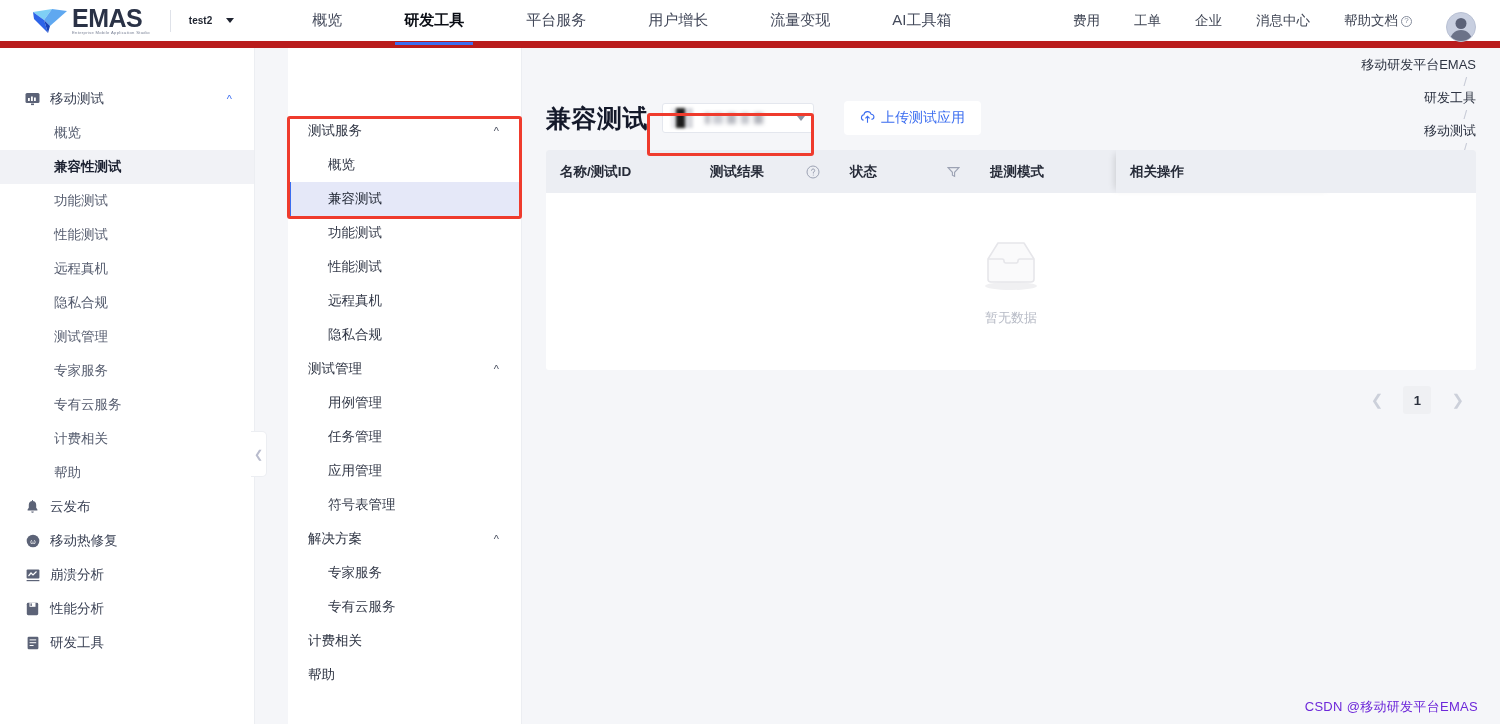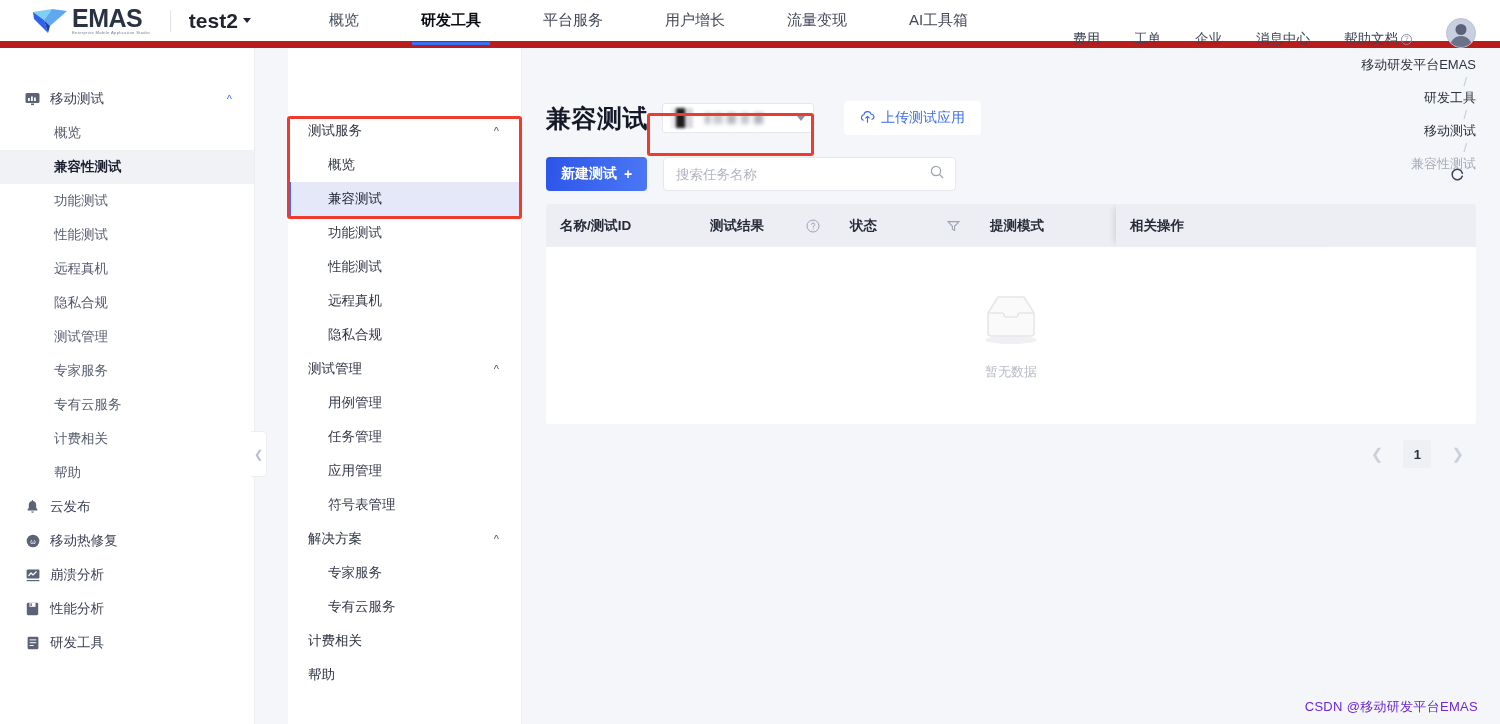--- a/index.html
+++ b/index.html
@@ -28,43 +28,43 @@
     color: #2a3246; line-height: 24px;
   }
   .logo-tag {
     font-size: 4.2px; color: #7a8296; letter-spacing: 0.3px;
     transform: scaleY(0.95); line-height: 6px;
   }
   .logo-divider {
     width: 1px; height: 22px; background: #dfe2e9; margin: 0 18px 0 20px;
   }
   .proj-select {
-    display: flex; align-items: center; gap: 5px;
-    font-size: 21px; font-weight: 700; color: #1f2430; cursor: pointer;
+    display: flex; align-items: center; gap: 14px;
+    font-size: 10px; font-weight: 700; color: #1f2430; cursor: pointer;
   }
   .caret-down {
     width: 0; height: 0;
     border-left: 4.5px solid transparent;
     border-right: 4.5px solid transparent;
     border-top: 5.5px solid #1f2430;
   }
   .mainmenu { display: flex; align-items: center; margin-left: 78px; height: 48px; }
   .mainmenu .mi {
     position: relative; height: 48px; display: flex; align-items: center;
     padding: 0 0; margin-right: 62px;
     font-size: 15px; color: #43495a; cursor: pointer; white-space: nowrap;
   }
   .mainmenu .mi.active { color: #0b0e15; font-weight: 700; }
   .mainmenu .mi.active::after {
     content: ""; position: absolute; left: -9px; right: -9px; bottom: 0;
     height: 3px; background: #3b6df0;
   }
   .rightnav {
-    position: absolute; right: 24px; top: 0; height: 48px;
-    display: flex; align-items: flex-end;
+    position: absolute; right: 24px; top: 12px; height: 48px;
+    display: flex; align-items: flex-start;
   }
   .rightnav .ri {
     font-size: 13.5px; color: #3e4453; margin-right: 34px;
     cursor: pointer; white-space: nowrap; display: flex; align-items: center; gap: 3px;
   }
   .qmark {
     width: 11px; height: 11px; border-radius: 50%;
     border: 1px solid #868d9d; font-size: 8px; color: #868d9d;
     display: inline-flex; align-items: center; justify-content: center;
     line-height: 1;
@@ -515,41 +515,20 @@
         <span>
           <svg width="15" height="14" viewBox="0 0 15 14" fill="none" stroke="#3b6df0" stroke-width="1.1">
             <path d="M3.6 10.3a2.8 2.8 0 0 1 .3-5.5 3.7 3.7 0 0 1 7.2-.6 2.6 2.6 0 0 1 .4 5.2"></path>
             <path d="M7.5 12.8V6.4M5.4 8.4l2.1-2.1 2.1 2.1"></path>
           </svg>
         </span>
         <span>上传测试应用</span>
       </div>
     </div>
 
-    <div class="toolbar">
-      <div class="newtest-btn">
-        <span>新建测试</span>
-        <span>+</span>
-      </div>
-      <div class="searchbox">
-        <input type="text" placeholder="搜索任务名称" style="">
-        <span class="search-icon">
-          <svg width="14" height="14" viewBox="0 0 14 14" fill="none" stroke="#9aa0ad" stroke-width="1.2">
-            <circle cx="6" cy="6" r="4.6"></circle>
-              <path d="M9.4 9.4L13 13"></path>
-          </svg>
-        </span>
-      </div>
-      <div class="refresh-btn">
-        <svg width="15" height="15" viewBox="0 0 15 15" fill="none" stroke="#3a415a" stroke-width="1.5">
-          <path d="M12.4 6.2A5.2 5.2 0 1 0 12.3 9.2" stroke-linecap="round"></path>
-          <path d="M12.6 2.6v3.6h-3.6" stroke-linecap="round" stroke-linejoin="round" opacity="0"></path>
-        </svg>
-      </div>
-    </div>
 
     <div class="tablecard">
       <div class="thead">
         <div class="th" style="width:150px">
           <span>名称/测试ID</span>
         </div>
         <div class="th" style="width:140px">
           <span>测试结果</span>
           <span class="hicon">
             <svg width="14" height="14" viewBox="0 0 14 14" fill="none" stroke="#9ca2b3" stroke-width="1">

